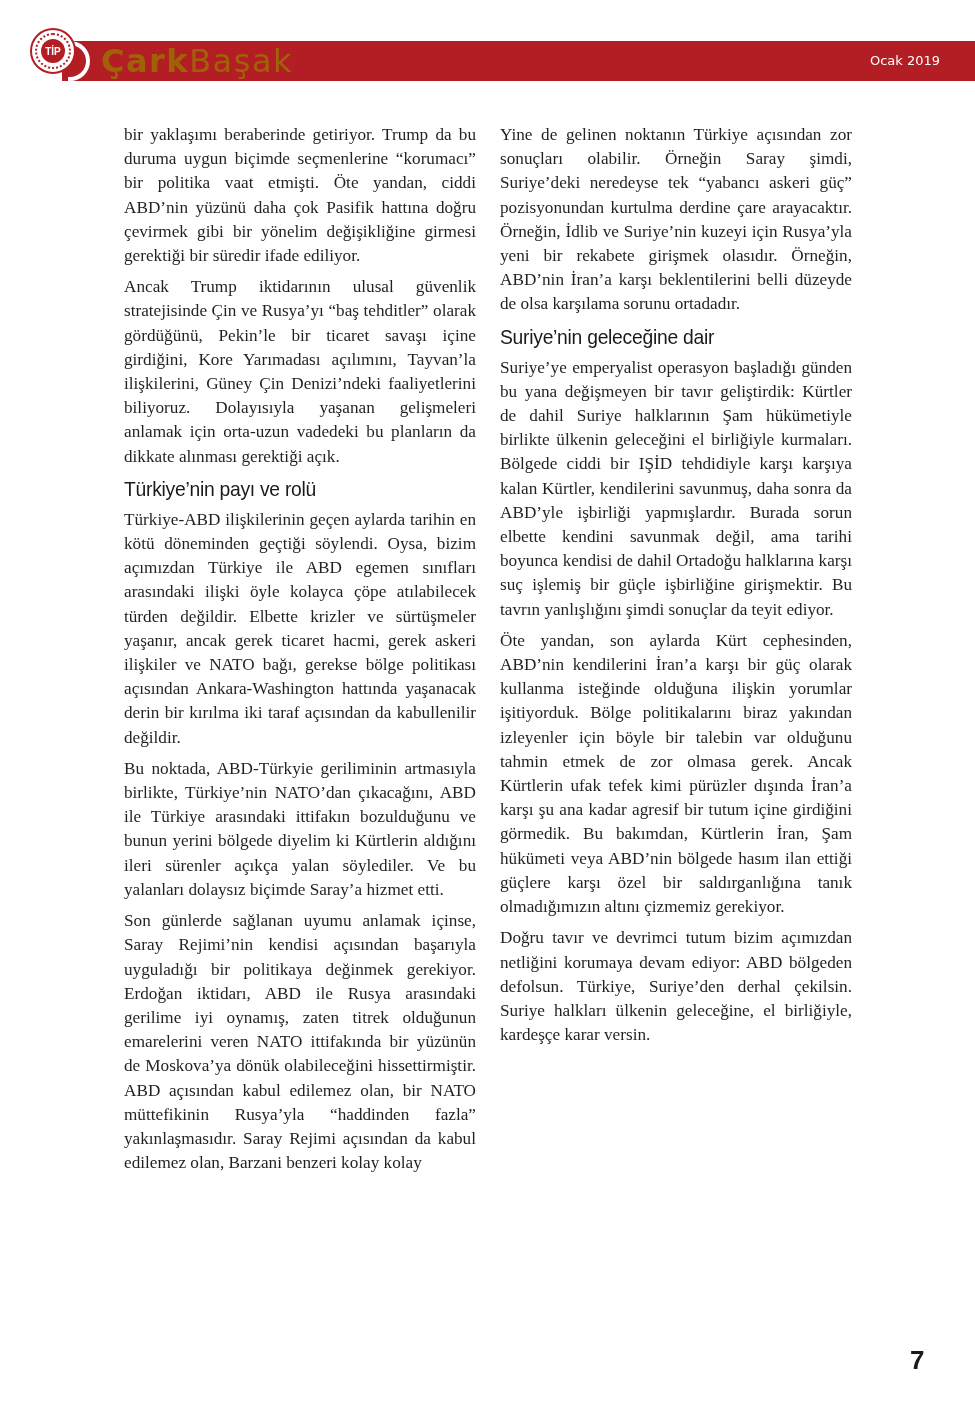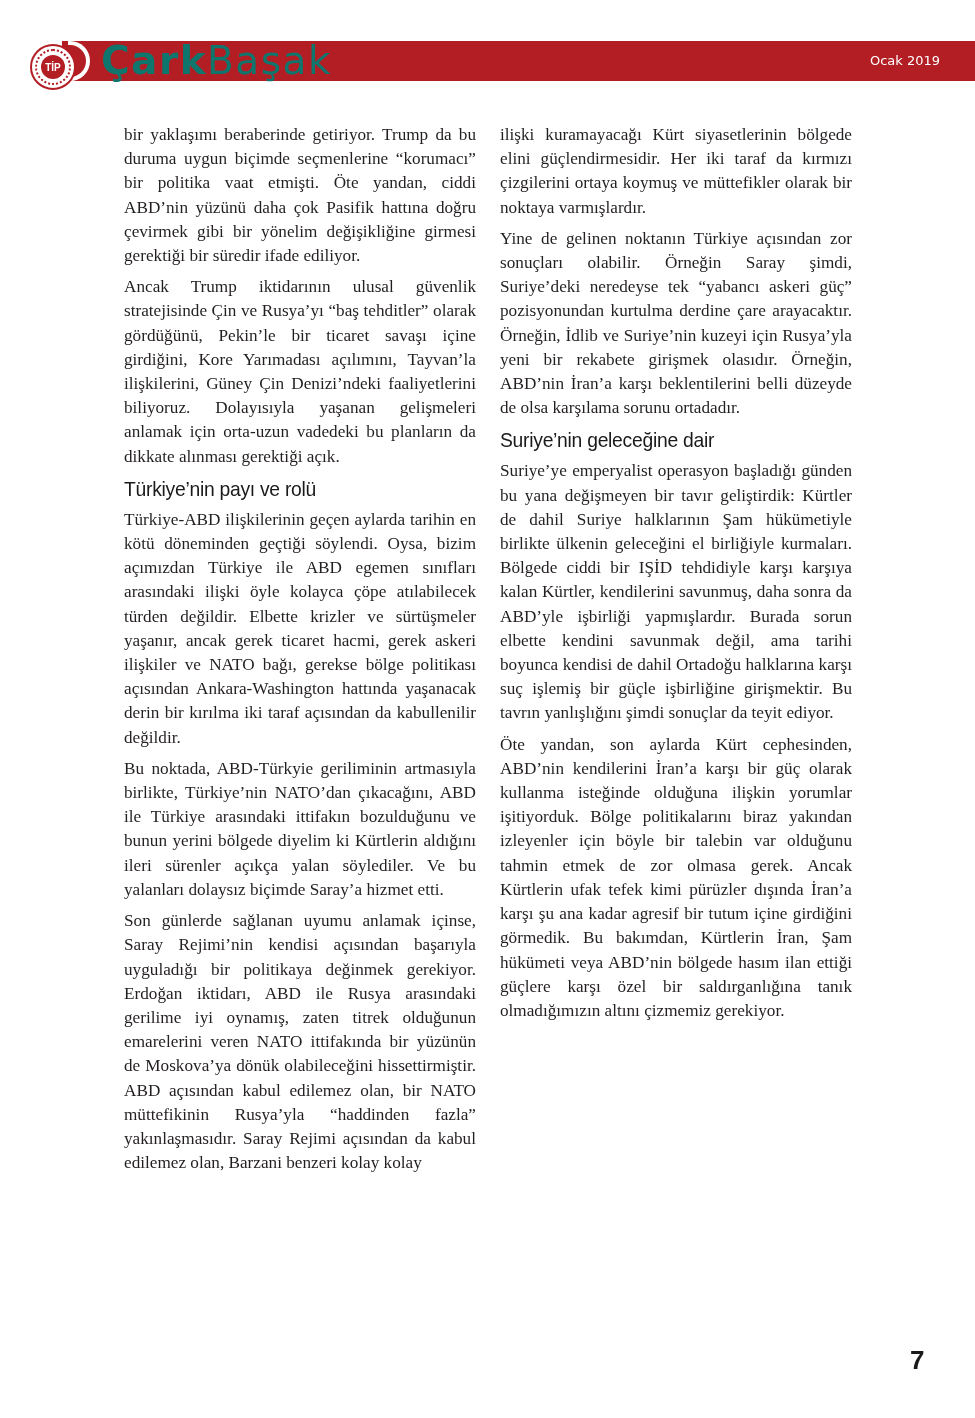--- a/index.html
+++ b/index.html
@@ -3,21 +3,21 @@
   <meta charset="utf-8">
   <style>
     html, body { margin: 0; padding: 0; background: #ffffff; }
     body { width: 975px; height: 1418px; position: relative; overflow: hidden; }
 
     .header-bar {
       position: absolute; left: 62px; top: 41px; width: 913px; height: 40px;
       background: #b31e24;
     }
     .logo {
-      position: absolute; left: 30px; top: 44px; width: 46px; height: 46px;
+      position: absolute; left: 30px; top: 28px; width: 46px; height: 46px;
       border-radius: 50%; background: #ffffff; border: 2px solid #b31e24;
       box-sizing: border-box; z-index: 2;
       display: flex; align-items: center; justify-content: center;
     }
     .logo-ring {
       position: absolute; left: 3px; top: 3px; right: 3px; bottom: 3px;
       border-radius: 50%; border: 2px dotted #b31e24;
     }
     .logo-inner {
       width: 24px; height: 24px; border-radius: 50%; background: #b31e24;
@@ -28,21 +28,21 @@
     .logo-arc {
       position: absolute; left: 68px; top: 41px; width: 22px; height: 40px;
       border-radius: 0 20px 20px 0; background: #ffffff; z-index: 1;
     }
     .logo-arc::after {
       content: ""; position: absolute; left: -4px; top: 4px; width: 22px; height: 32px;
       border-radius: 0 16px 16px 0; background: #b31e24;
     }
     .brand {
       position: absolute; left: 101px; top: 41px; height: 40px; line-height: 40px;
-      color: #0f766e; font-family: "DejaVu Sans", sans-serif; font-size: 39px;
+      color: #a16207; font-family: "DejaVu Sans", sans-serif; font-size: 32px;
       letter-spacing: 1.5px; z-index: 2; white-space: nowrap;
     }
     .brand-bold { font-weight: bold; }
     .brand-light { font-weight: normal; }
     .issue-date {
       position: absolute; right: 35px; top: 41px; height: 40px; line-height: 40px;
       color: #ffffff; font-family: "DejaVu Sans", sans-serif; font-size: 13px;
       z-index: 2;
     }
 
@@ -82,20 +82,20 @@
 <div class="column col-left">
   <p>bir yaklaşımı beraberinde getiriyor. Trump da bu duruma uygun biçimde seçmenlerine “korumacı” bir politika vaat etmişti. Öte yandan, ciddi ABD’nin yüzünü daha çok Pasifik hattına doğru çevirmek gibi bir yönelim değişikliğine girmesi gerektiği bir süredir ifade ediliyor.</p>
   <p>Ancak Trump iktidarının ulusal güvenlik stratejisinde Çin ve Rusya’yı “baş tehditler” olarak gördüğünü, Pekin’le bir ticaret savaşı içine girdiğini, Kore Yarımadası açılımını, Tayvan’la ilişkilerini, Güney Çin Denizi’ndeki faaliyetlerini biliyoruz. Dolayısıyla yaşanan gelişmeleri anlamak için orta-uzun vadedeki bu planların da dikkate alınması gerektiği açık.</p>
   <h2>Türkiye’nin payı ve rolü</h2>
   <p>Türkiye-ABD ilişkilerinin geçen aylarda tarihin en kötü döneminden geçtiği söylendi. Oysa, bizim açımızdan Türkiye ile ABD egemen sınıfları arasındaki ilişki öyle kolayca çöpe atılabilecek türden değildir. Elbette krizler ve sürtüşmeler yaşanır, ancak gerek ticaret hacmi, gerek askeri ilişkiler ve NATO bağı, gerekse bölge politikası açısından Ankara-Washington hattında yaşanacak derin bir kırılma iki taraf açısından da kabullenilir değildir.</p>
   <p>Bu noktada, ABD-Türkyie geriliminin artmasıyla birlikte, Türkiye’nin NATO’dan çıkacağını, ABD ile Türkiye arasındaki ittifakın bozulduğunu ve bunun yerini bölgede diyelim ki Kürtlerin aldığını ileri sürenler açıkça yalan söylediler. Ve bu yalanları dolaysız biçimde Saray’a hizmet etti.</p>
   <p>Son günlerde sağlanan uyumu anlamak içinse, Saray Rejimi’nin kendisi açısından başarıyla uyguladığı bir politikaya değinmek gerekiyor. Erdoğan iktidarı, ABD ile Rusya arasındaki gerilime iyi oynamış, zaten titrek olduğunun emarelerini veren NATO ittifakında bir yüzünün de Moskova’ya dönük olabileceğini hissettirmiştir. ABD açısından kabul edilemez olan, bir NATO müttefikinin Rusya’yla “haddinden fazla” yakınlaşmasıdır. Saray Rejimi açısından da kabul edilemez olan, Barzani benzeri kolay kolay</p>
 </div>
 
 <div class="column col-right">
-  <p>ilişki kuramayacağı Kürt siyasetlerinin bölgede elini güçlendirmesidir. Her iki taraf da kırmızı çizgilerini ortaya koymuş ve müttefikler olarak bir noktaya varmışlardır.</p>
   <p>Yine de gelinen noktanın Türkiye açısından zor sonuçları olabilir. Örneğin Saray şimdi, Suriye’deki neredeyse tek “yabancı askeri güç” pozisyonundan kurtulma derdine çare arayacaktır. Örneğin, İdlib ve Suriye’nin kuzeyi için Rusya’yla yeni bir rekabete girişmek olasıdır. Örneğin, ABD’nin İran’a karşı beklentilerini belli düzeyde de olsa karşılama sorunu ortadadır.</p>
   <h2>Suriye’nin geleceğine dair</h2>
   <p>Suriye’ye emperyalist operasyon başladığı günden bu yana değişmeyen bir tavır geliştirdik: Kürtler de dahil Suriye halklarının Şam hükümetiyle birlikte ülkenin geleceğini el birliğiyle kurmaları. Bölgede ciddi bir IŞİD tehdidiyle karşı karşıya kalan Kürtler, kendilerini savunmuş, daha sonra da ABD’yle işbirliği yapmışlardır. Burada sorun elbette kendini savunmak değil, ama tarihi boyunca kendisi de dahil Ortadoğu halklarına karşı suç işlemiş bir güçle işbirliğine girişmektir. Bu tavrın yanlışlığını şimdi sonuçlar da teyit ediyor.</p>
   <p>Öte yandan, son aylarda Kürt cephesinden, ABD’nin kendilerini İran’a karşı bir güç olarak kullanma isteğinde olduğuna ilişkin yorumlar işitiyorduk. Bölge politikalarını biraz yakından izleyenler için böyle bir talebin var olduğunu tahmin etmek de zor olmasa gerek. Ancak Kürtlerin ufak tefek kimi pürüzler dışında İran’a karşı şu ana kadar agresif bir tutum içine girdiğini görmedik. Bu bakımdan, Kürtlerin İran, Şam hükümeti veya ABD’nin bölgede hasım ilan ettiği güçlere karşı özel bir saldırganlığına tanık olmadığımızın altını çizmemiz gerekiyor.</p>
+  <p>Doğru tavır ve devrimci tutum bizim açımızdan netliğini korumaya devam ediyor: ABD bölgeden defolsun. Türkiye, Suriye’den derhal çekilsin. Suriye halkları ülkenin geleceğine, el birliğiyle, kardeşçe karar versin.</p>
 </div>
 
 <div class="page-number">7</div>
 
 </body></html>

